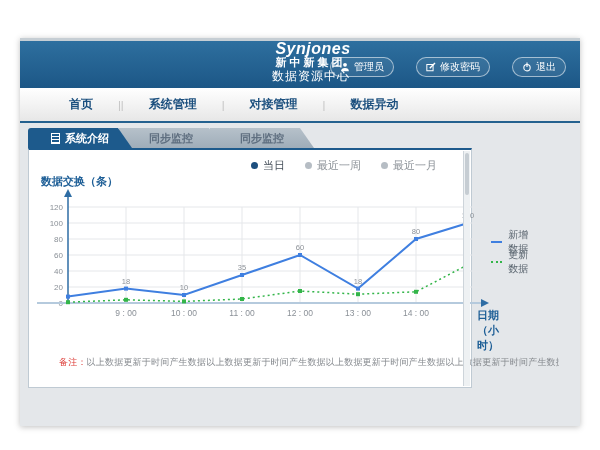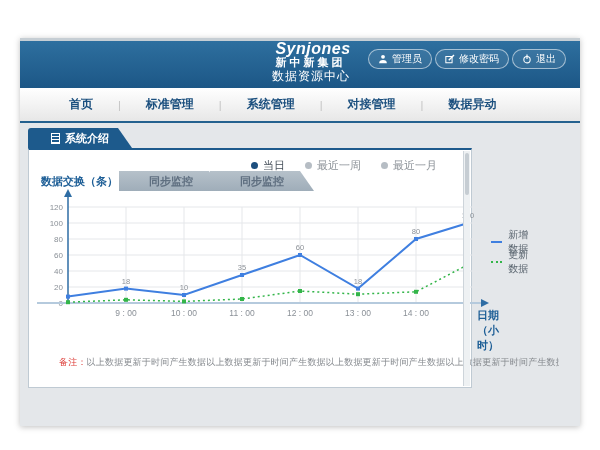--- a/index.html
+++ b/index.html
@@ -7,38 +7,38 @@
               font-family:"Liberation Sans","DejaVu Sans",sans-serif; }
   .app { position:absolute; left:20px; top:38px; width:560px; height:388px;
          background:#e4e7ea; box-shadow:0 1px 6px rgba(0,0,0,.25); }
   
   .hdr { position:relative; height:50px; border-top:3px solid #c6ced4;
          background:linear-gradient(#2e6f9f,#1c5786); display:flex; align-items:center;flex-direction:column; }
   .logo { margin-left:26px; color:#fff; line-height:1; }
   .logo .l1 { font-size:16px; font-weight:bold; letter-spacing:.5px; font-style:italic; }
   .logo .l2 { font-size:11px; font-weight:bold; letter-spacing:3px; margin-top:0; }
   .apptitle { color:#fff; font-size:12px; margin-left:22px; letter-spacing:1px; }
-  .hbtns { position:absolute; right:14px; top:8px; display:flex; gap:3px;text-align:center; }
+  .hbtns { position:absolute; right:14px; top:16px; display:flex; gap:22px;text-align:center; }
   .pill { display:flex; align-items:center; gap:4px; border:1px solid rgba(255,255,255,.55);
           background:rgba(255,255,255,.08); border-radius:10px; padding:2px 9px;
           color:#fff; font-size:10px; cursor:pointer; }
   .pill svg { display:block; }
   
   .nav { height:35px; background:linear-gradient(#ffffff,#e7e7e7);
          border-bottom:2px solid #24618f; display:flex; align-items:center;
          padding-left:24px; }
   .nav .item { color:#1b4f7e; font-size:12px; font-weight:bold; padding:0 25px; cursor:pointer; }
   .nav .sep { color:#c3c3c3; font-size:11px; }
   
   .tabs { position:absolute; left:8px; top:90px; height:20px; display:flex; }
   .tab { height:20px; width:104px; display:flex; align-items:center; justify-content:center;
          gap:5px; font-size:11px; font-weight:bold; cursor:pointer;
          clip-path:polygon(0 0, calc(100% - 14px) 0, 100% 100%, 0 100%); }
   .tab.on { background:#1d5a8c; color:#fff; z-index:3; border-top-left-radius:3px; }
-  .tab.off { background:linear-gradient(#b6c1ca,#9fadb9); color:#5f6f80; margin-left:-13px;margin-top:43px; }
+  .tab.off { background:linear-gradient(#b6c1ca,#9fadb9); color:#5f6f80; margin-left:-13px; }
   .tab.off.t2 { z-index:2; } .tab.off.t3 { z-index:1; }
   .doc-ic { width:9px; height:11px; border:1px solid #fff; background:
             repeating-linear-gradient(#1d5a8c 0 2px, #fff 2px 3px); }
   
   .panel { position:absolute; left:8px; top:110px; width:444px; height:240px;
            background:#fff; border:1px solid #bfcad3; border-top:2px solid #1d5a8c; }
   .sb { position:absolute; right:1px; top:1px; bottom:1px; width:7px;
         background:#eef1f3; border-left:1px solid #cdd4da; cursor:pointer; }
   .sb .thumb { position:absolute; left:1px; top:2px; width:4px; height:42px;
                background:#c6cdd3; border-radius:2px; }
@@ -96,21 +96,20 @@
             </svg>
         </span>
         <span>退出</span>
       </div>
     </div>
   </div>
 
   <div class="nav">
     <span class="item">首页</span>
       <span class="sep">|</span>
-    <span class="item">标准管理</span>
       <span class="sep">|</span>
     <span class="item">系统管理</span>
       <span class="sep">|</span>
     <span class="item">对接管理</span>
       <span class="sep">|</span>
     <span class="item">数据异动</span>
   </div>
 
   <div class="tabs">
     <div class="tab on">

